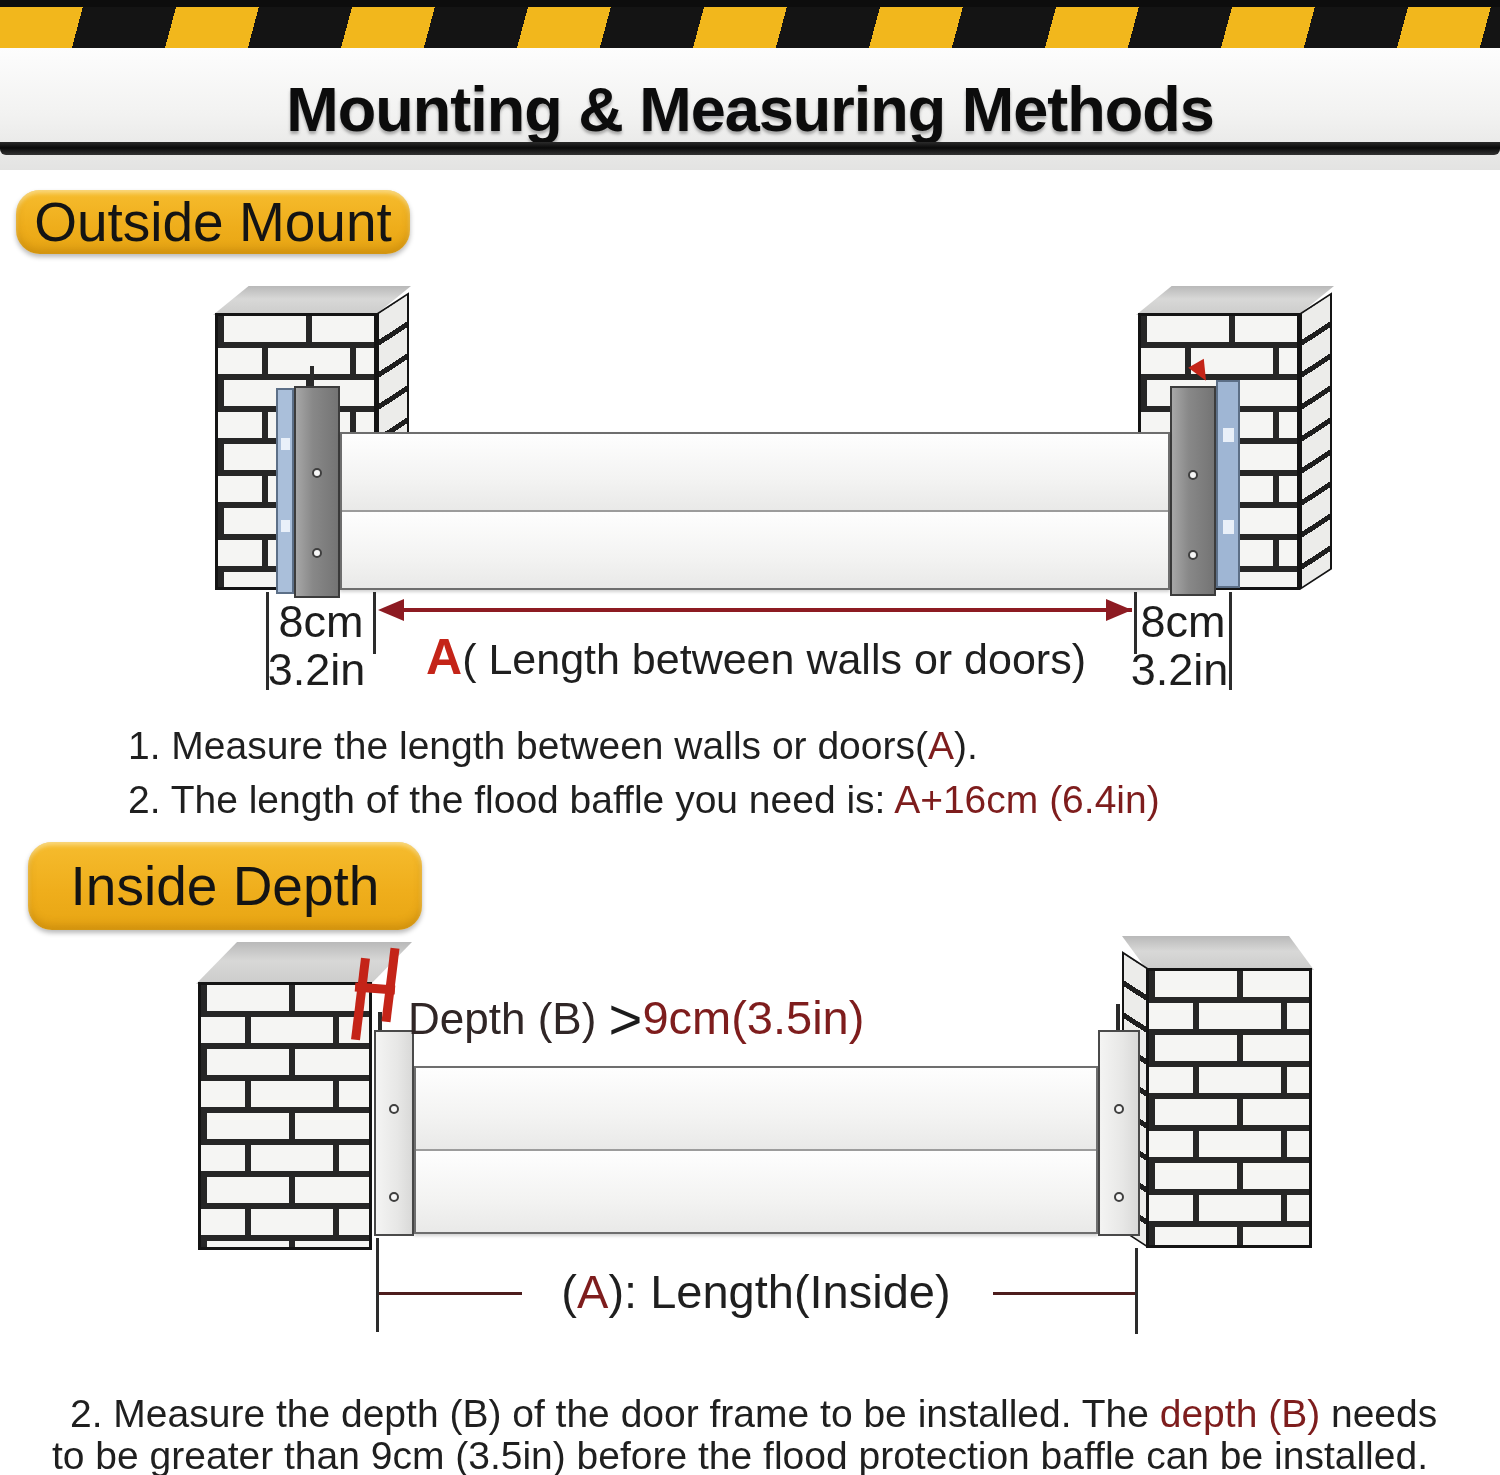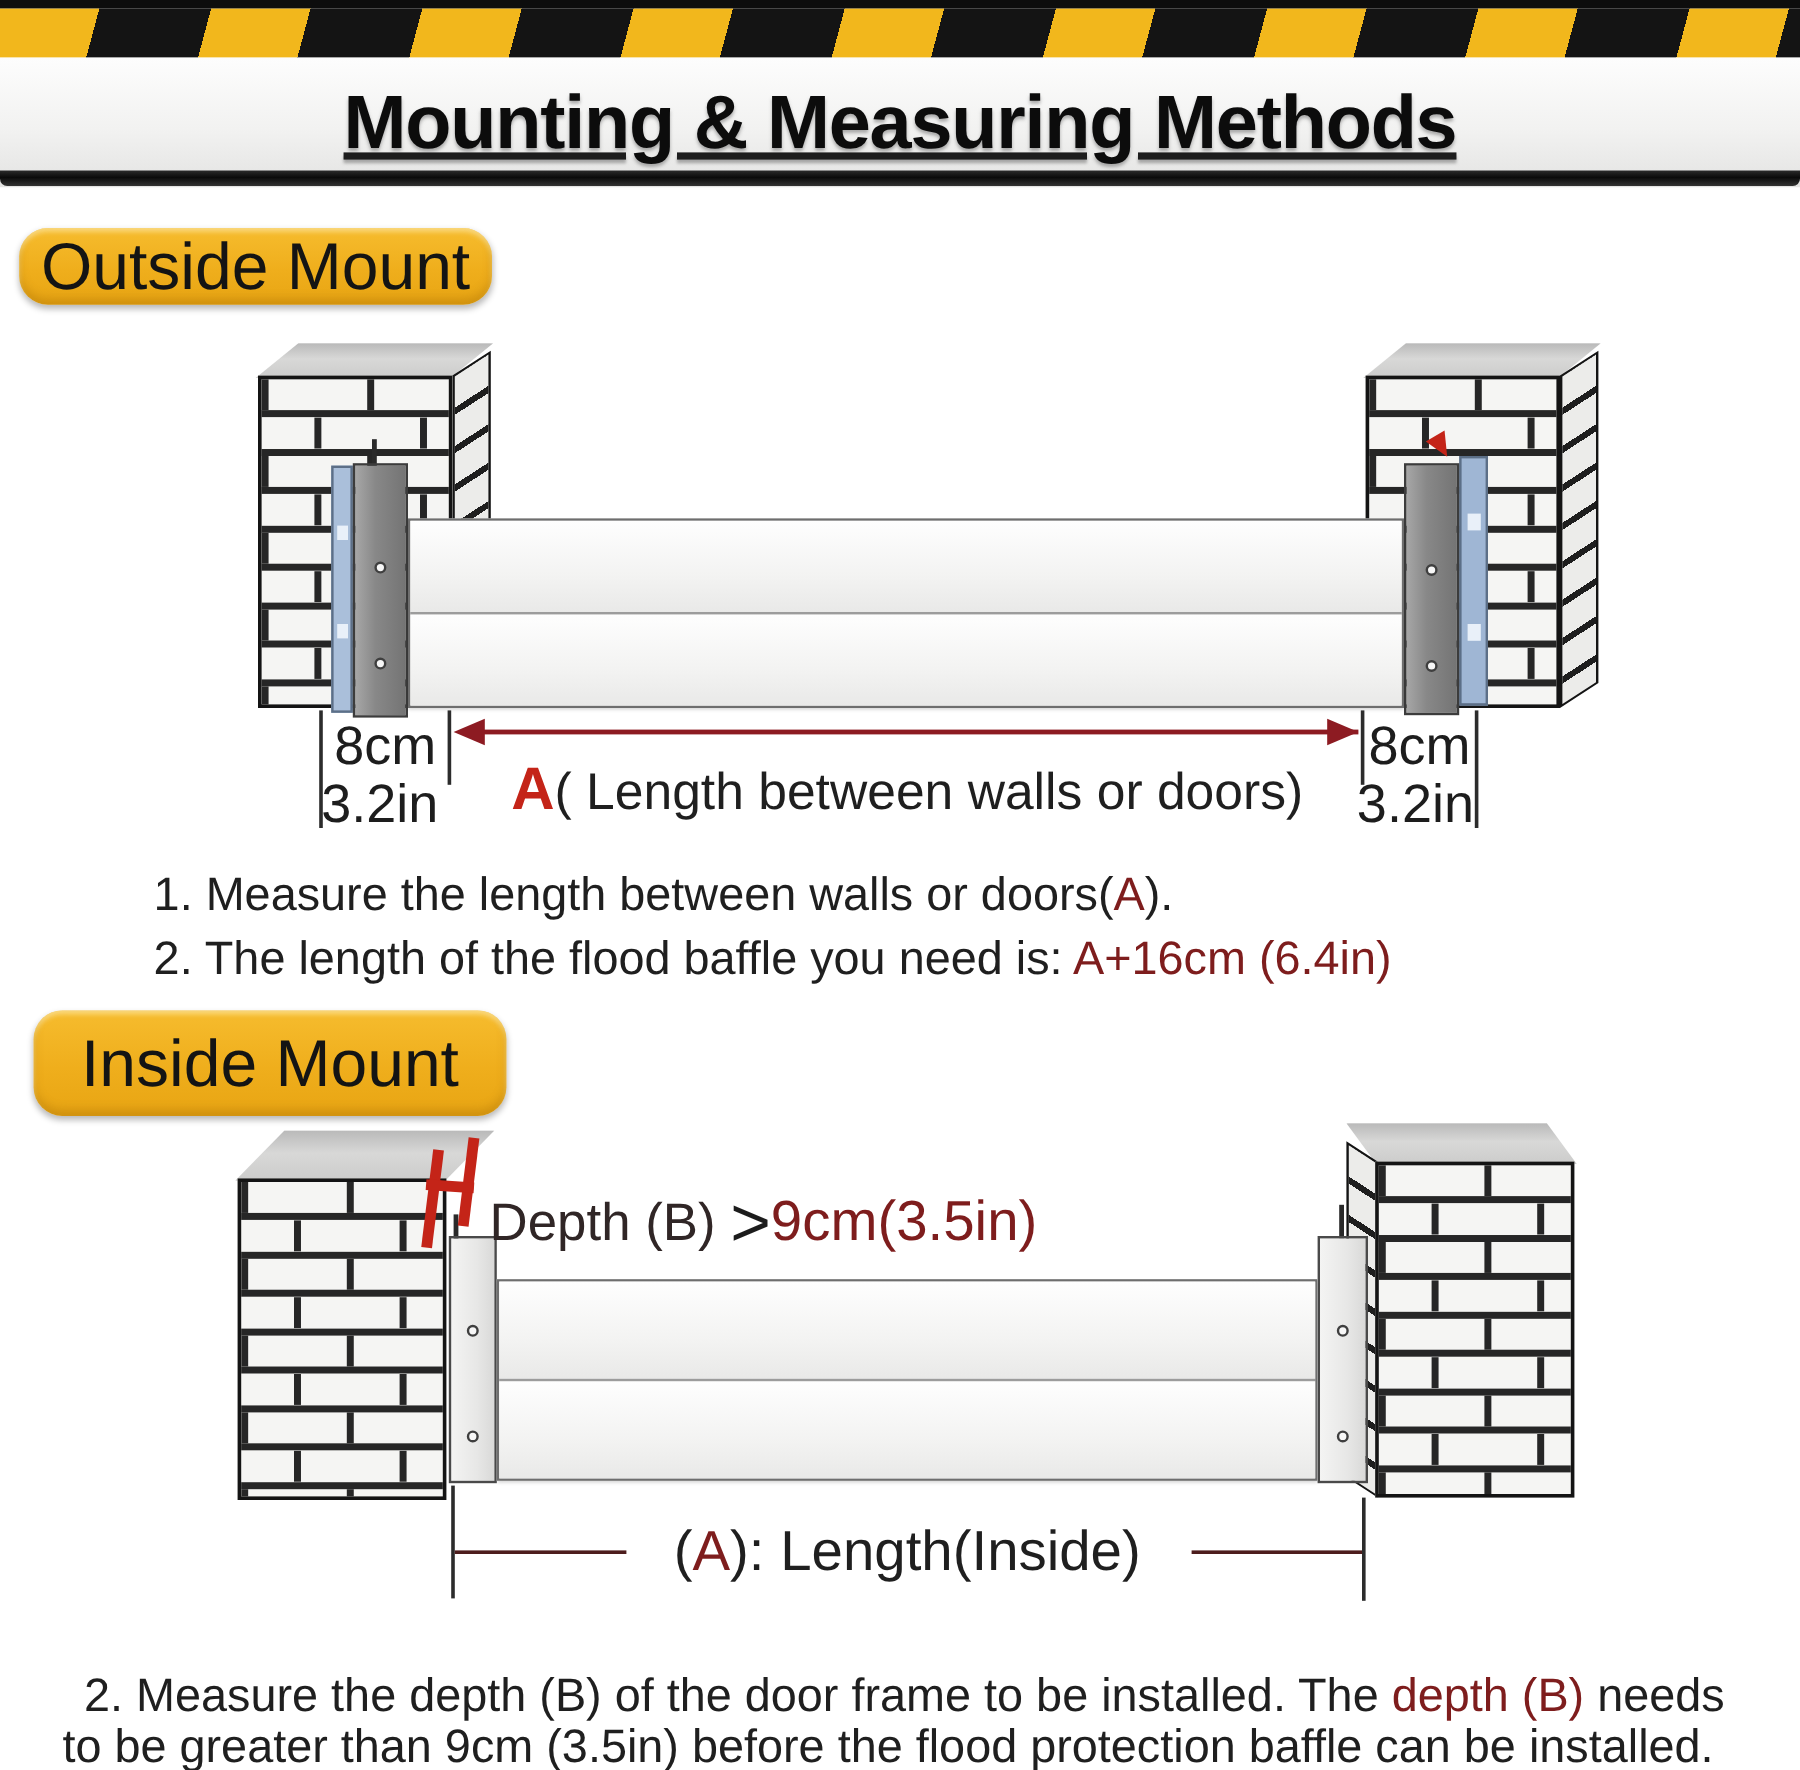--- a/index.html
+++ b/index.html
@@ -13,23 +13,23 @@
   .hazard {
     left:0; top:0; width:1500px; height:48px;
     background:
       repeating-linear-gradient(105deg,
         var(--hazard-yellow,#f2b71c) 0 80px,
         #141414 80px 170px);
     border-top:7px solid #0d0d0d;
     box-sizing:border-box;
   }
   .title-band {
-    left:0; top:48px; width:1500px; height:108px;
+    left:0; top:48px; width:1500px; height:122px;
     background:linear-gradient(180deg,#fdfdfd 0%,#f2f2f1 55%,#e3e3e2 100%);
-    display:flex; align-items:center; justify-content:center;text-decoration:underline;
+    display:flex; align-items:center; justify-content:center;
   }
   .page-title {
     font-size:63px; font-weight:bold; letter-spacing:-1px; color:#0c0c0c;
     text-shadow:0 3px 3px rgba(110,110,110,.55);
     white-space:nowrap;
   }
   .header-rule { left:0; top:142px; width:1500px; height:13px;
     background:linear-gradient(180deg,#2b2b2b,#0a0a0a 45%,#333);
     border-radius:0 0 6px 6px; }
 
@@ -173,21 +173,21 @@
   </div>
 
   <div class="abs step" style="left:128px; top:724px;">
     <span>1. Measure the length between walls or doors(</span><span class="hl">A</span><span>).</span>
   </div>
   <div class="abs step" style="left:128px; top:778px;">
     <span>2. The length of the flood baffle you need is: </span><span class="hl">A+16cm (6.4in)</span><span></span>
   </div>
 
   <div class="abs badge" style="left:28px; top:842px; width:394px; height:88px;">
-    <span>Inside Mount</span>
+    <span>Inside Depth</span>
   </div>
 
   <div class="abs top-face" style="left:196px; top:942px; width:216px; height:42px; clip-path:polygon(0 100%,81% 100%,100% 0,19% 0);"></div>
   <div class="abs bricks" style="left:198px; top:982px; width:174px; height:268px;"></div>
 
   <div class="abs top-face" style="left:1122px; top:936px; width:192px; height:34px; clip-path:polygon(13% 100%,100% 100%,87% 0,0 0);"></div>
   <div class="abs side-face" style="left:1122px; top:968px; width:26px; height:280px; transform:skewY(33deg); transform-origin:right center;"></div>
   <div class="abs bricks" style="left:1146px; top:968px; width:166px; height:280px;"></div>
 
   <div class="abs pin" style="left:378px; top:1012px; width:4px; height:24px;"></div>

